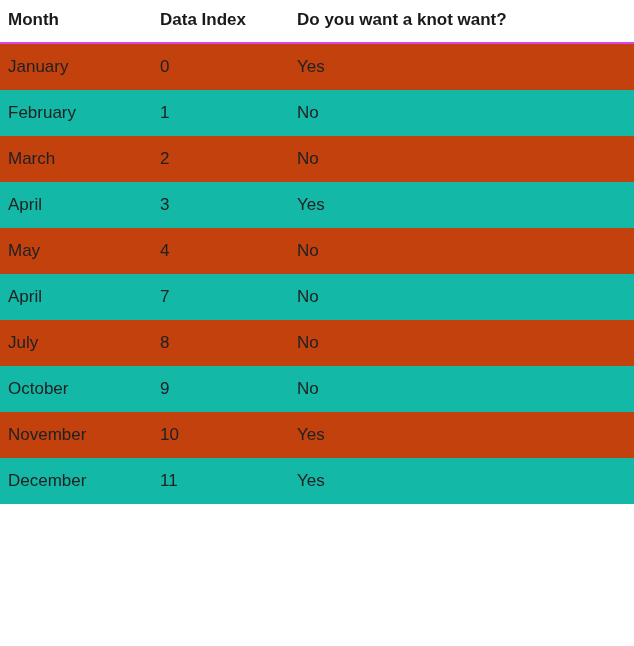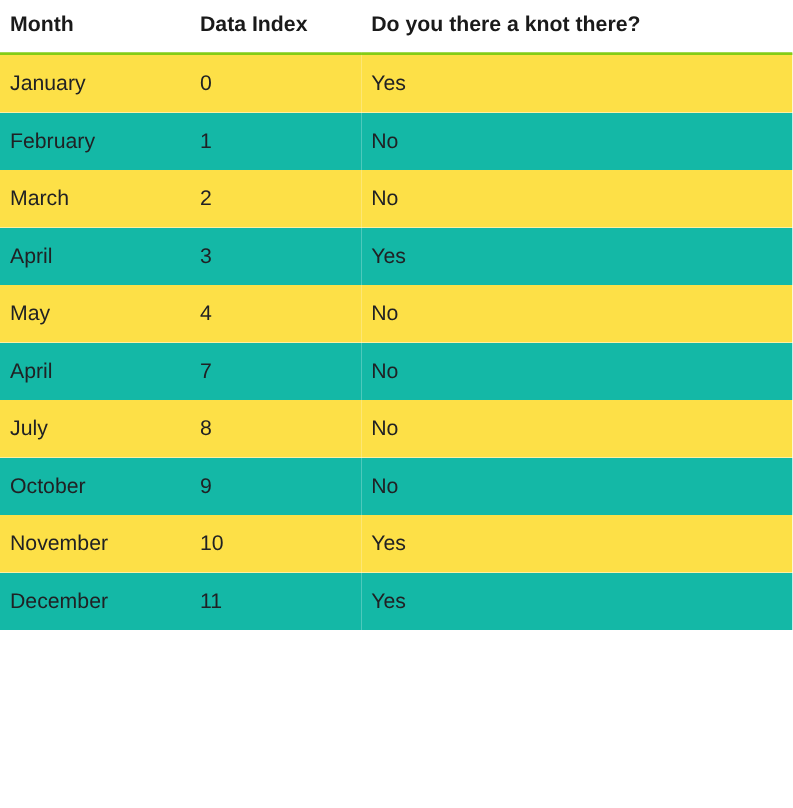--- a/index.html
+++ b/index.html
@@ -24,37 +24,37 @@
     width: 100%;
     table-layout: fixed;
     font-size: 17px;
   }
   table.data-table thead th {
     text-align: left;
     font-weight: bold;
     font-size: 17px;
     color: #1a1a1a;
     padding: 10px 8px 12px 8px;
-    border-bottom: 2px solid #84cc16;
+    border-bottom: 2px solid #d946ef;
     background: #ffffff;
     white-space: nowrap;
   }
   table.data-table tbody td {
     padding: 13px 8px;
     border: none;
     color: #202124;
     font-size: 17px;
     font-weight: normal;
     vertical-align: middle;
     overflow: hidden;
     text-overflow: ellipsis;
     white-space: nowrap;
   }
   table.data-table tbody tr.odd-row td {
-    background: #fde047;
+    background: #c2410c;
   }
   table.data-table tbody tr.even-row td {
     background: #14b8a6;
   }
   col.col-month { width: 152px; }
   col.col-index { width: 137px; }
   col.col-knot  { width: 345px; }
   th.th-month, td.td-month { padding-left: 24px; }
   th.th-index { padding-left: 6px; margin-left: 44px; }
   td.td-index { padding-left: 6px; }
@@ -67,21 +67,21 @@
   <table class="data-table">
     <colgroup>
       <col class="col-month">
       <col class="col-index">
       <col class="col-knot">
     </colgroup>
     <thead>
       <tr>
         <th class="th-month">Month</th>
         <th class="th-index">Data Index</th>
-        <th class="th-knot">Do you there a knot there?</th>
+        <th class="th-knot">Do you want a knot want?</th>
       </tr>
     </thead>
     <tbody id="table-body">
         <tr class="odd-row">
           <td class="td-month">January</td>
           <td class="td-index">0</td>
           <td class="td-knot">Yes</td>
         </tr>
         <tr class="even-row">
           <td class="td-month">February</td>

